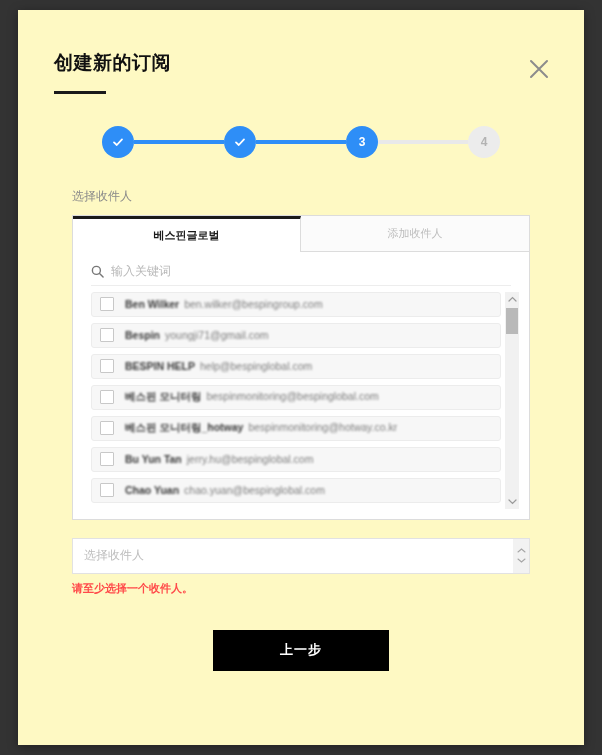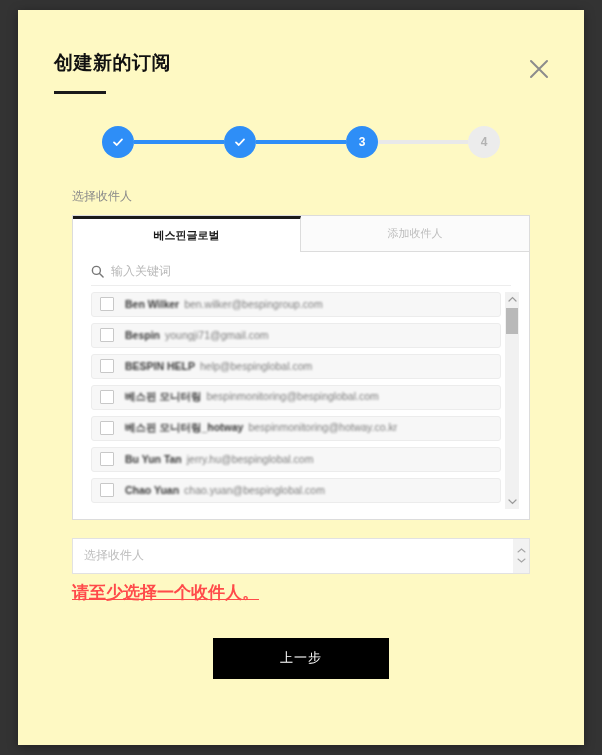--- a/index.html
+++ b/index.html
@@ -266,39 +266,38 @@
     flex-direction: column;
     align-items: center;
     justify-content: center;
     gap: 5px;
     cursor: pointer;
   }
 
   
   #error-message {
     margin: 7px 0 0 54px;
-    font-size: 17px;
+    font-size: 11px;
     font-weight: bold;
     color: #ff4a4a;
-    text-decoration: underline;
   }
 
   
   #footer-buttons {
     display: flex;
     justify-content: center;
     gap: 20px;
     margin-top: 34px;
   }
   .footer-btn {
     width: 176px;
     height: 41px;
     border: none;
     font-size: 13px;
-    font-weight: normal;
+    font-weight: bold;
     color: #ffffff;
     cursor: pointer;
     font-family: inherit;
     letter-spacing: 1px;
   }
   #prev-button { background: #000000; }
   #next-button { background: #1f8cf5; }
 </style>
 </head>
 <body>

